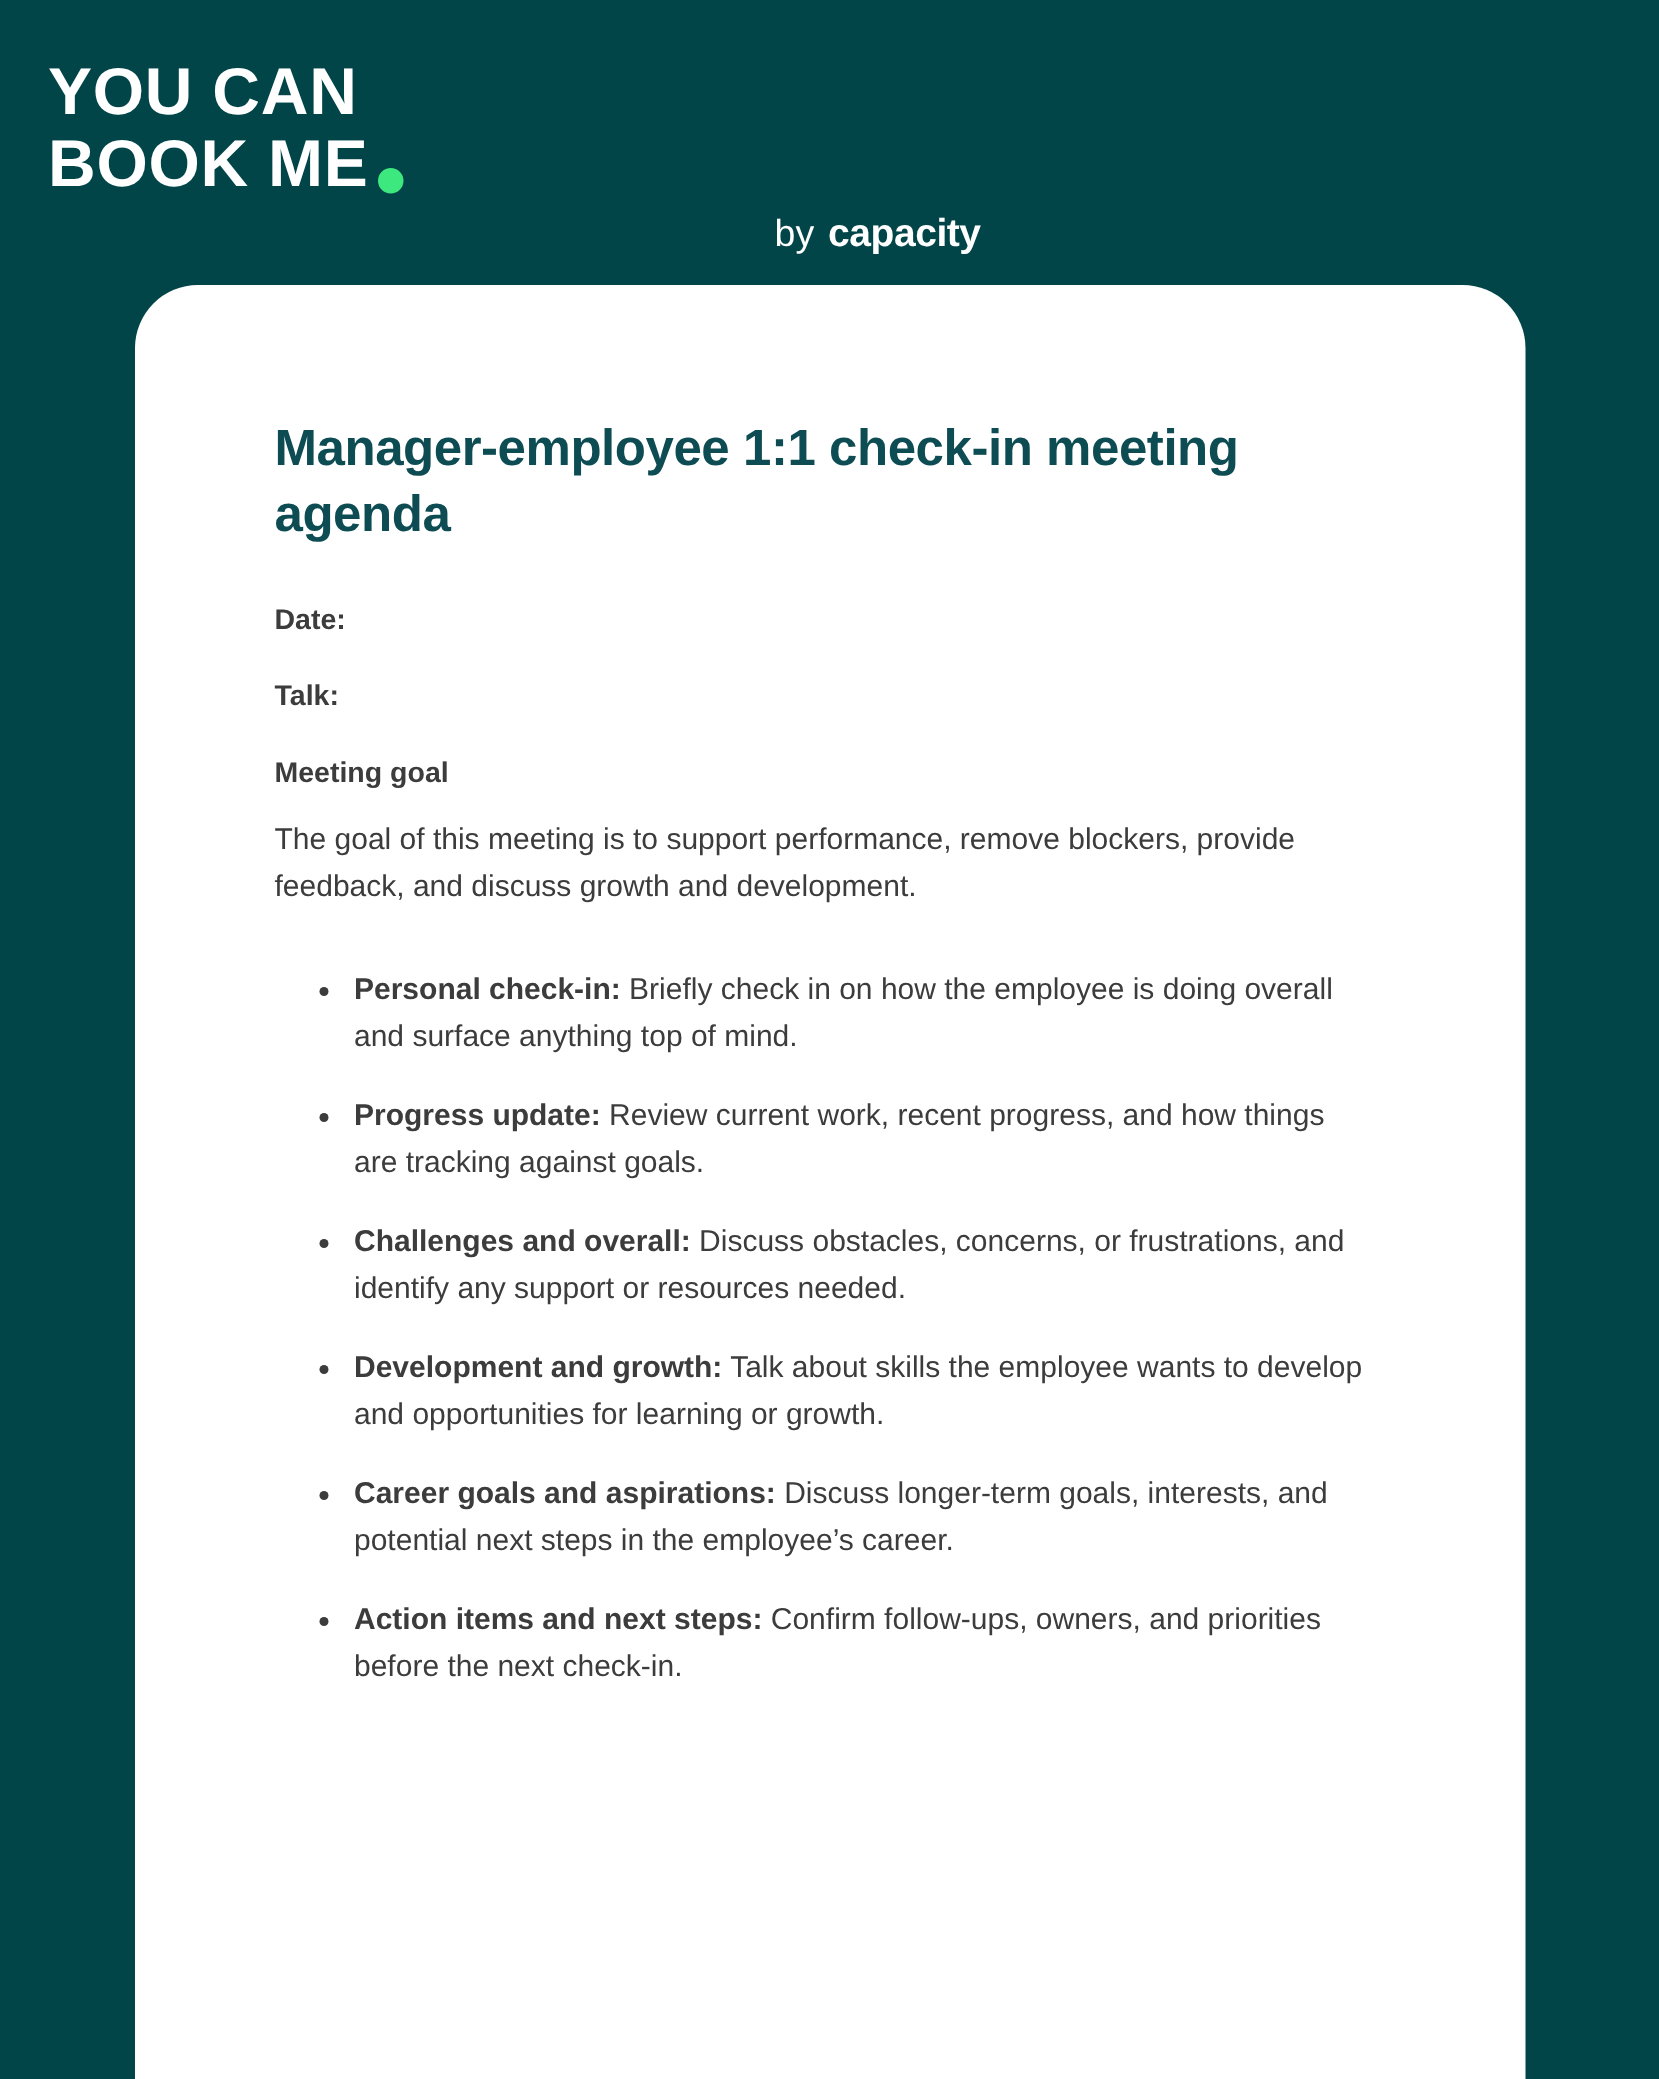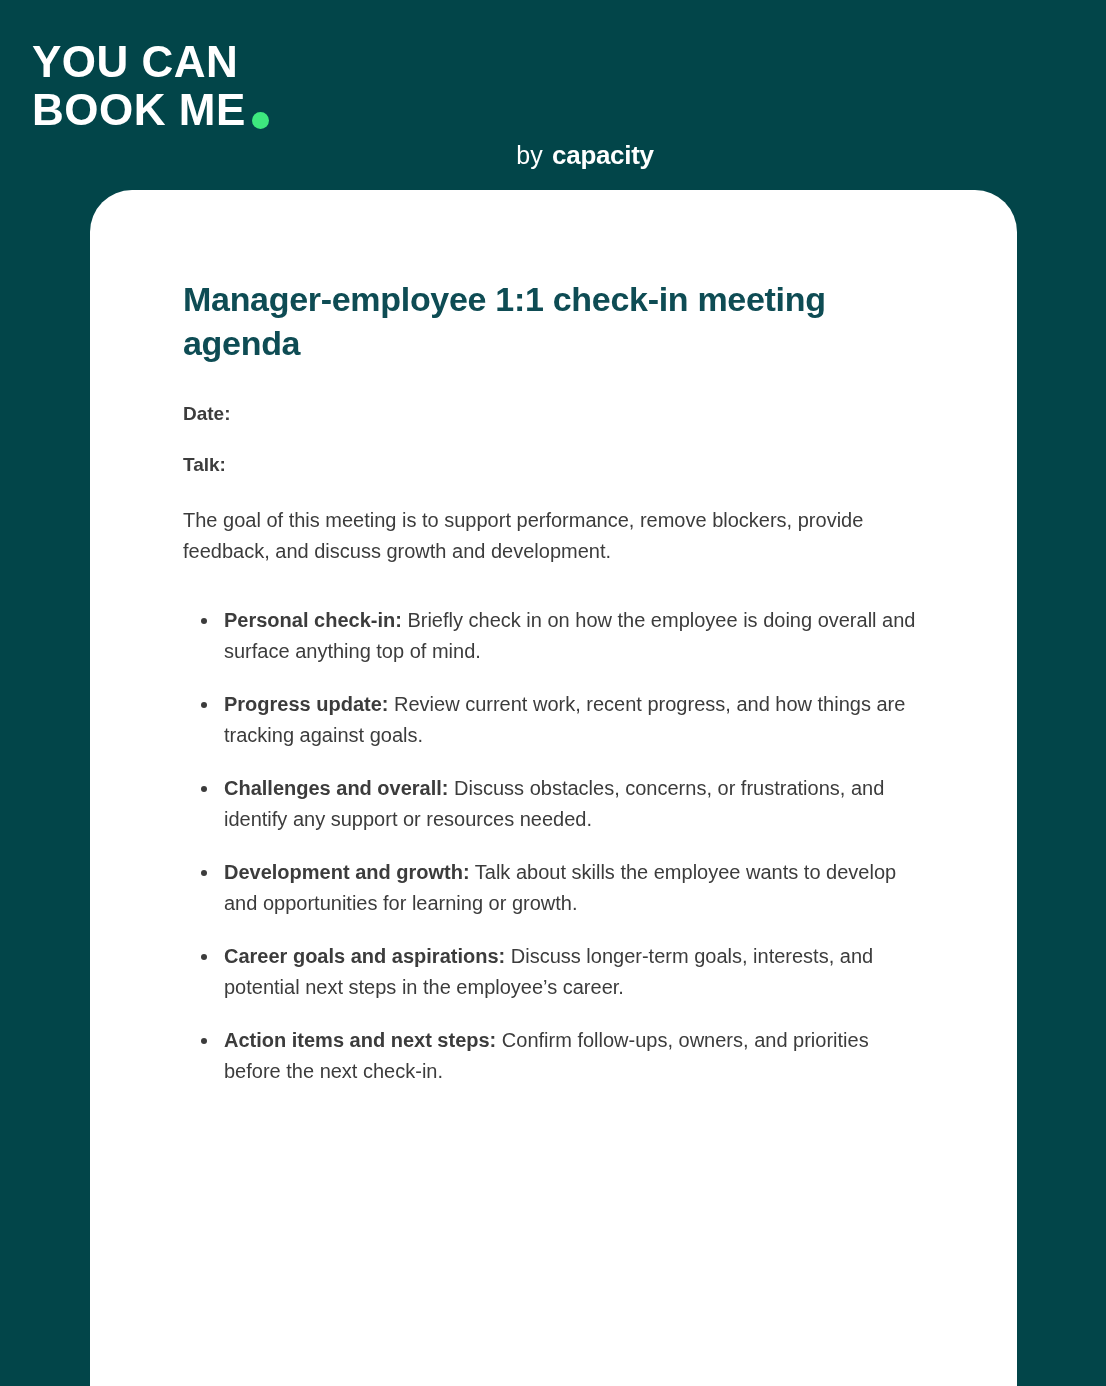--- a/index.html
+++ b/index.html
@@ -133,21 +133,21 @@
   .agenda-heading {
     color: #3C3C3C;
     font-size: 19px;
     font-weight: bold;
     line-height: 1.2;
     margin: 0 0 14px 0;
   }
 
   ul.agenda-list {
     list-style: none;
-    margin: 5px;
+    margin: 17px;
     padding: 0;
   }
   ul.agenda-list > li {
     position: relative;
     padding-left: 36px;
     margin-bottom: 22px;
     color: #3C3C3C;
     font-size: 20px;
     line-height: 1.55;
     max-width: 745px;
@@ -185,20 +185,21 @@
   </div>
 
   <div class="card">
     <div class="card-inner">
 
       <h1 class="doc-title">Manager-employee 1:1 check-in meeting agenda</h1>
 
       <p class="meta-line">Date:</p>
       <p class="meta-line">Talk:</p>
 
+      <h2 class="section-heading">Meeting goal</h2>
       <p class="section-body">The goal of this meeting is to support performance, remove blockers, provide feedback, and discuss growth and development.</p>
 
 
       <ul class="agenda-list">
         <li>
           <span class="agenda-label">Personal check-in:</span><span> Briefly check in on how the employee is doing overall and surface anything top of mind.</span>
         </li>
         <li>
           <span class="agenda-label">Progress update:</span><span> Review current work, recent progress, and how things are tracking against goals.</span>
         </li>

